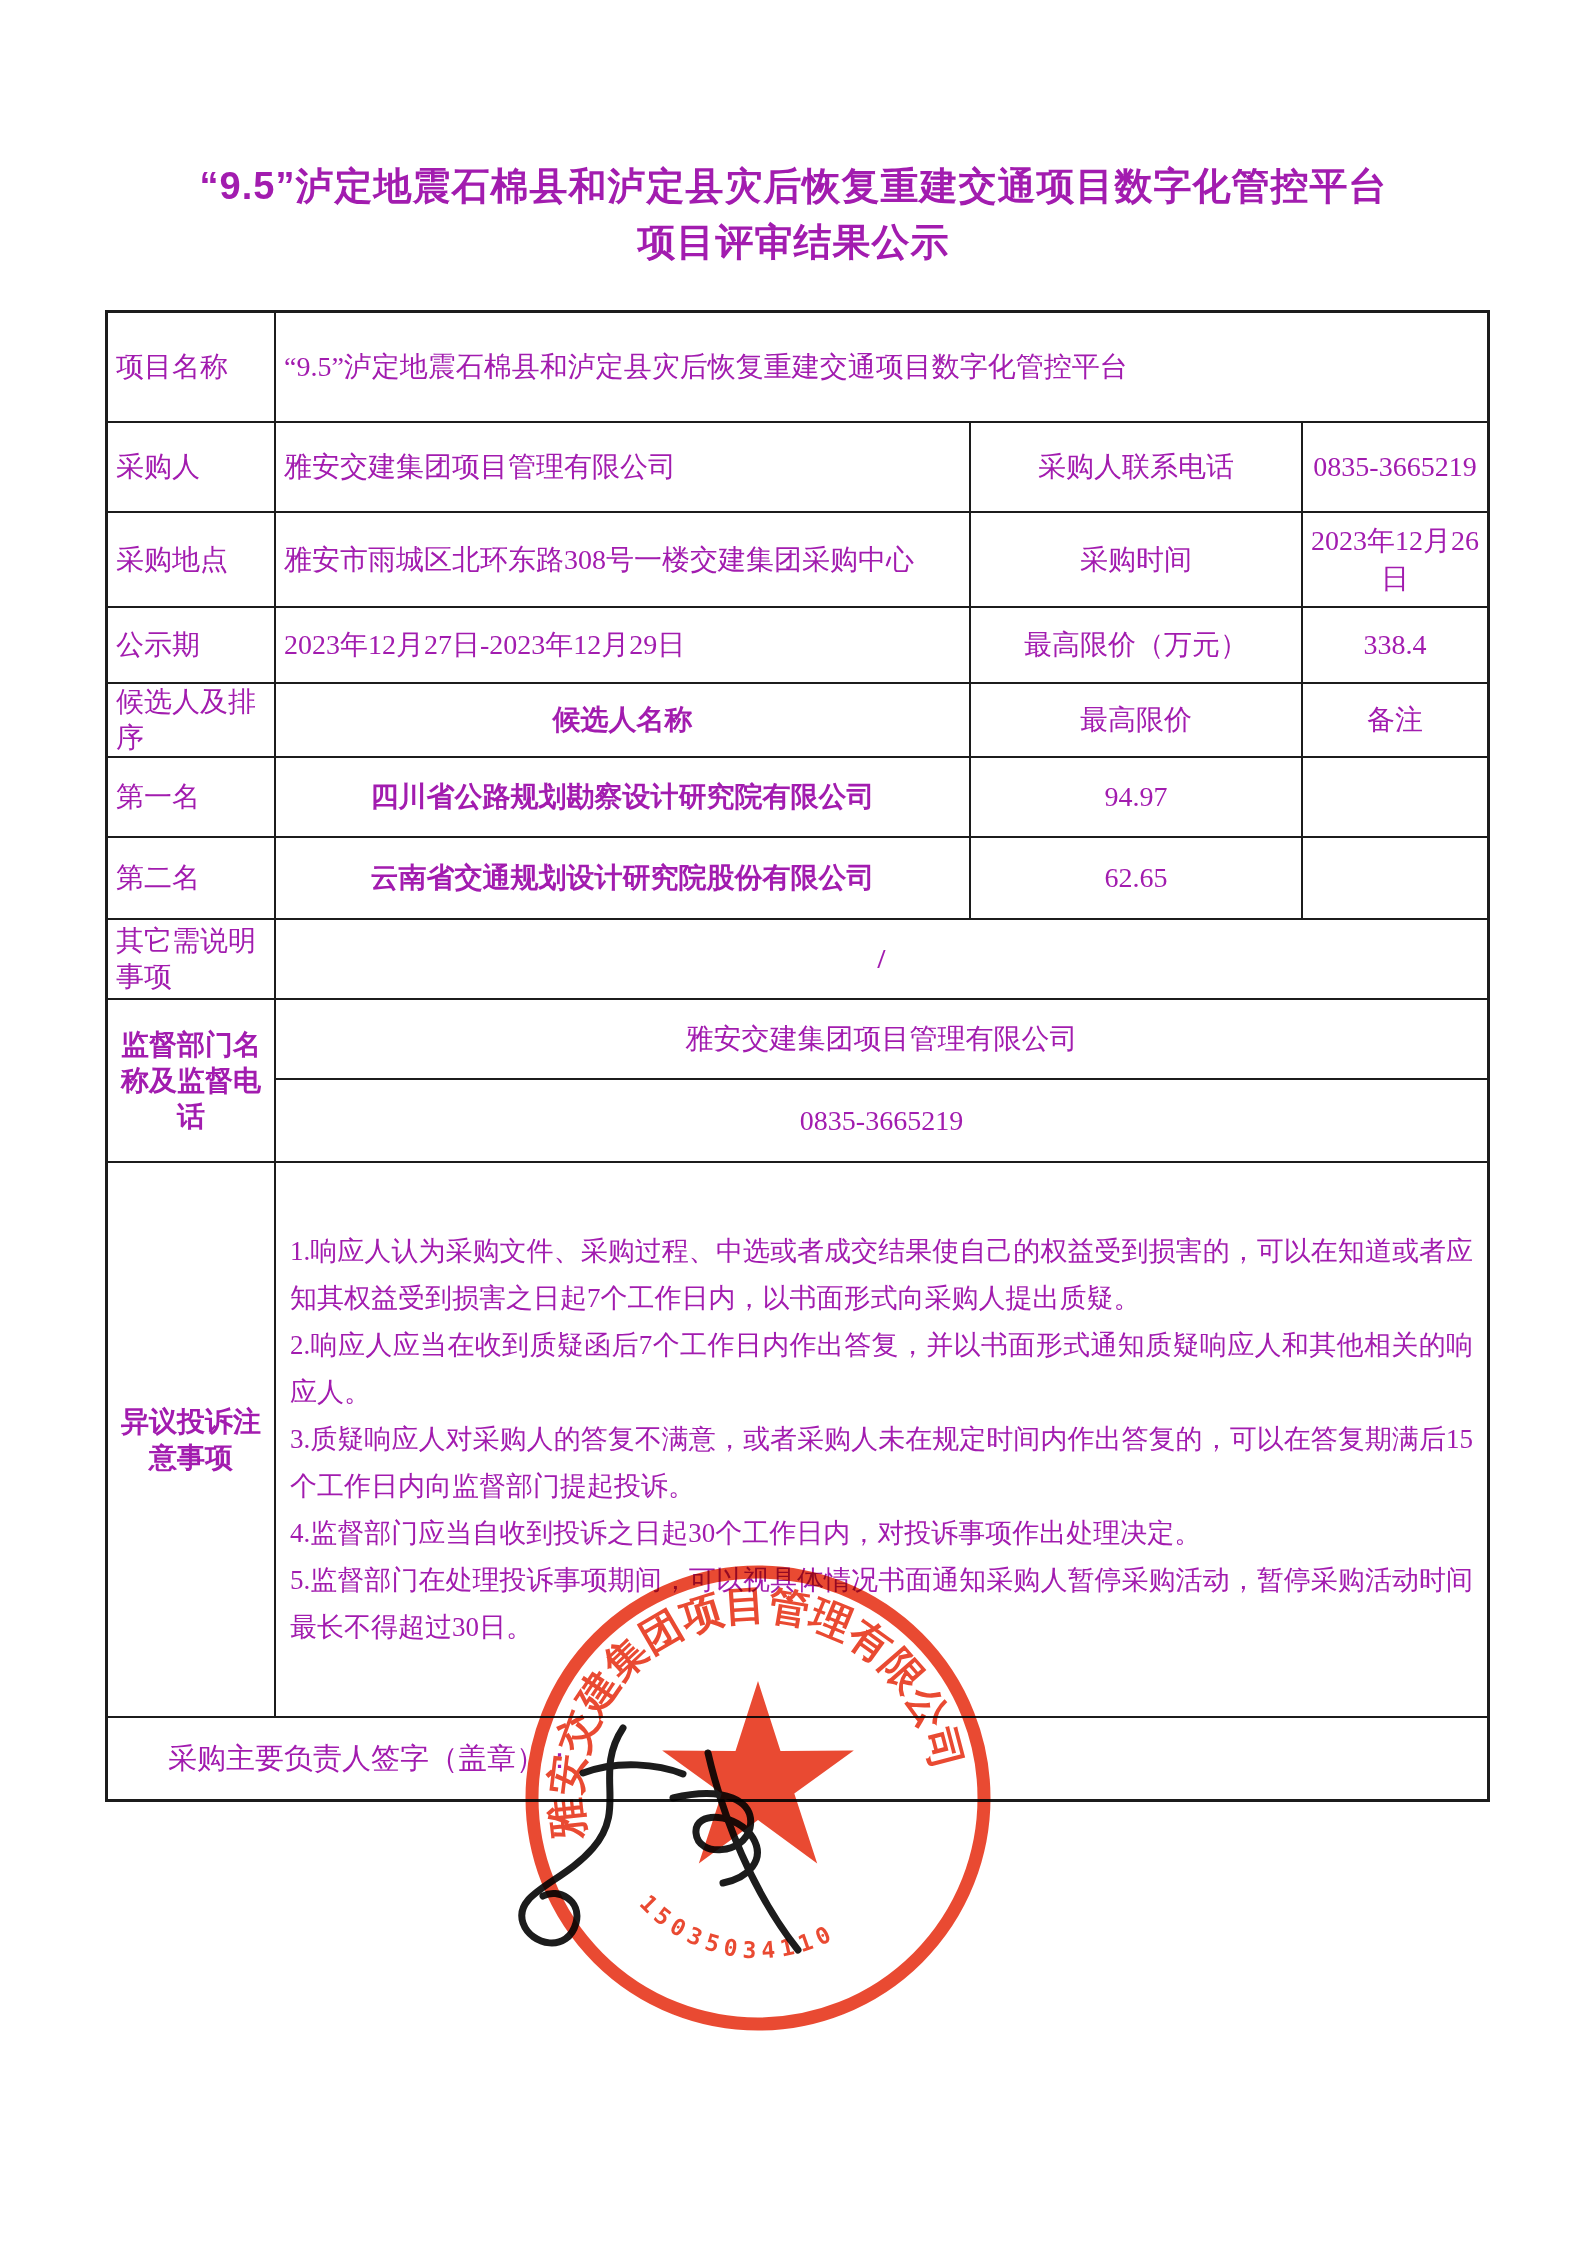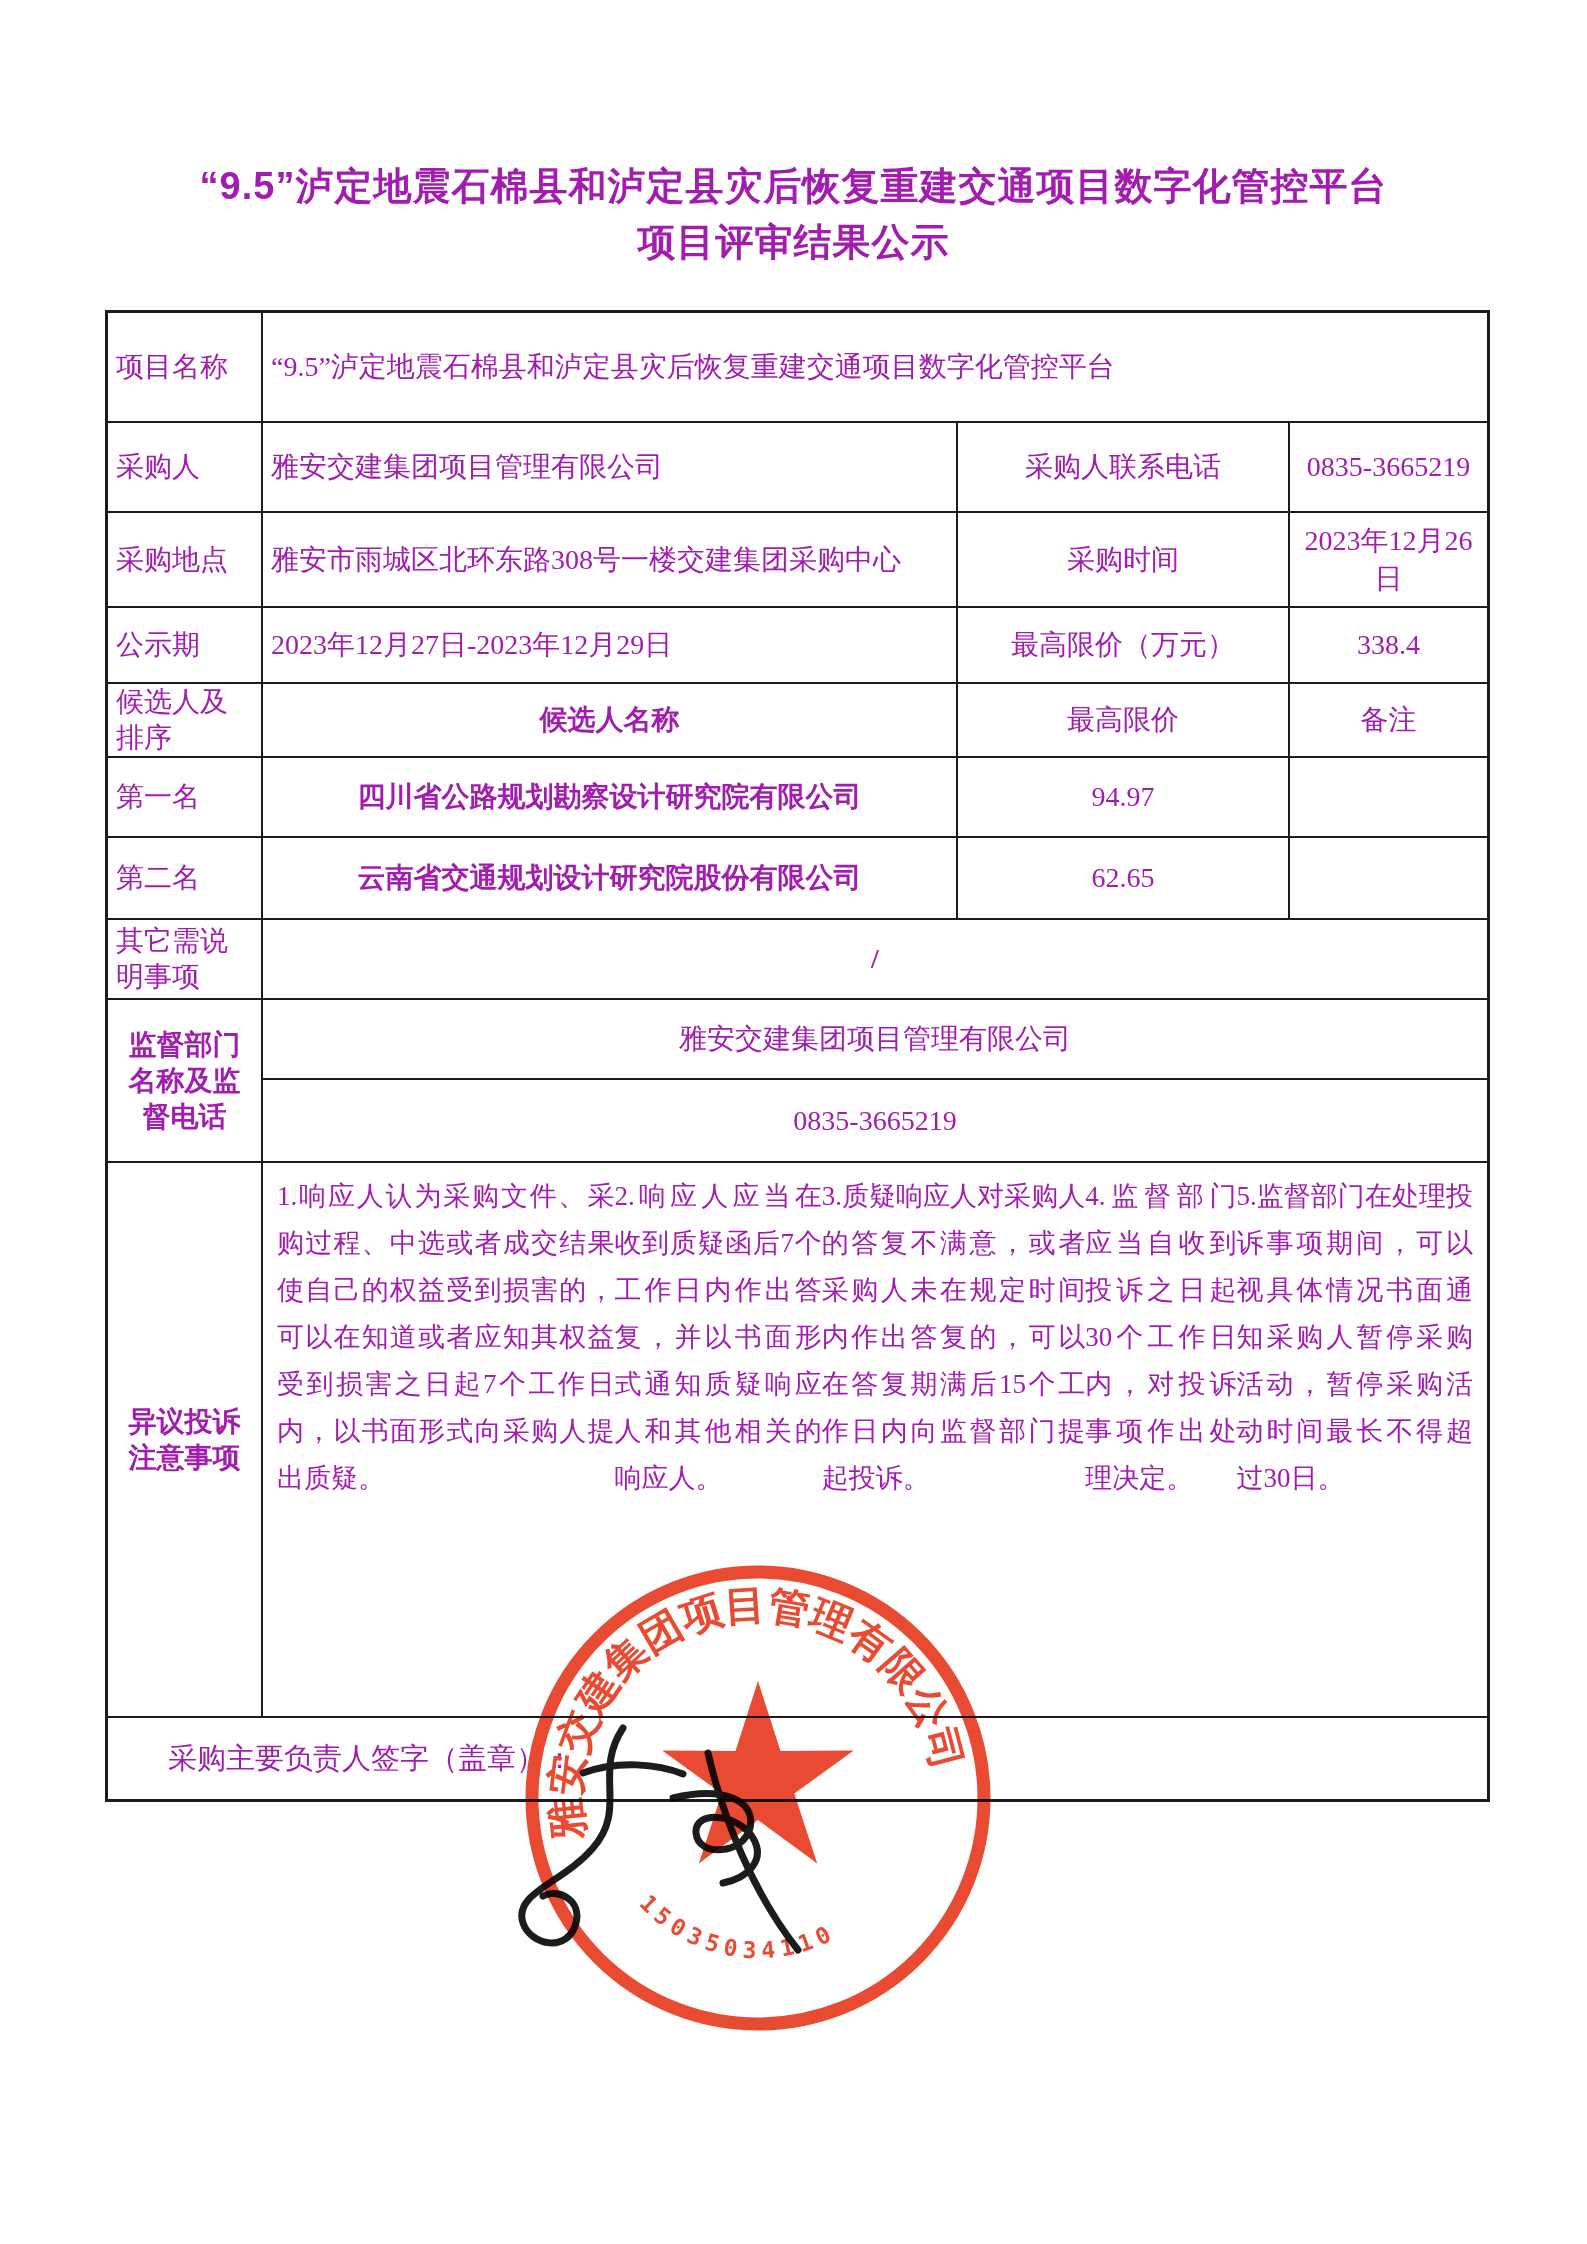--- a/index.html
+++ b/index.html
@@ -26,35 +26,35 @@
   }
   .trow{display:flex;border-bottom:2px solid #1c1c1c;box-sizing:border-box;}
   .trow:last-child{border-bottom:none;}
   .cell{
     border-right:2px solid #1c1c1c;box-sizing:border-box;
     display:flex;align-items:center;
     padding:4px 8px;
     overflow:hidden;
   }
   .cell:last-child{border-right:none;}
-  .cA{width:155px;}
+  .cA{width:168px;}
   .cB{width:695px;}
   .cC{width:332px;justify-content:center;text-align:left;}
   .cD{flex:1;justify-content:center;text-align:center;}
   .cRest{flex:1;}
   .center{justify-content:center;text-align:center;font-weight:bold;}
   .labelwrap{line-height:36px;}
   .stack{flex:1;display:flex;flex-direction:column;}
   .stack .sub{
     display:flex;align-items:center;justify-content:center;
     box-sizing:border-box;text-align:center;
   }
   .stack .sub:first-child{border-bottom:2px solid #1c1c1c;}
   .complaint{
-    flex:1;align-self:stretch;display:flex;flex-direction:row;justify-content:center;
+    flex:1;align-self:stretch;display:flex;flex-direction:column;justify-content:center;
     padding:10px 14px;box-sizing:border-box;
   }
   .complaint p{margin:0;font-size:27px;line-height:47px;text-align:justify;}
   .sigrow .cell{font-size:29px;margin-left:48px;}
   .stamp-svg,.sign-svg{position:absolute;mix-blend-mode:multiply;}
   .stamp-svg{left:518px;top:1558px;opacity:0.92;}
   .sign-svg{left:498px;top:1678px;}
 </style>
 </head>
 <body>

